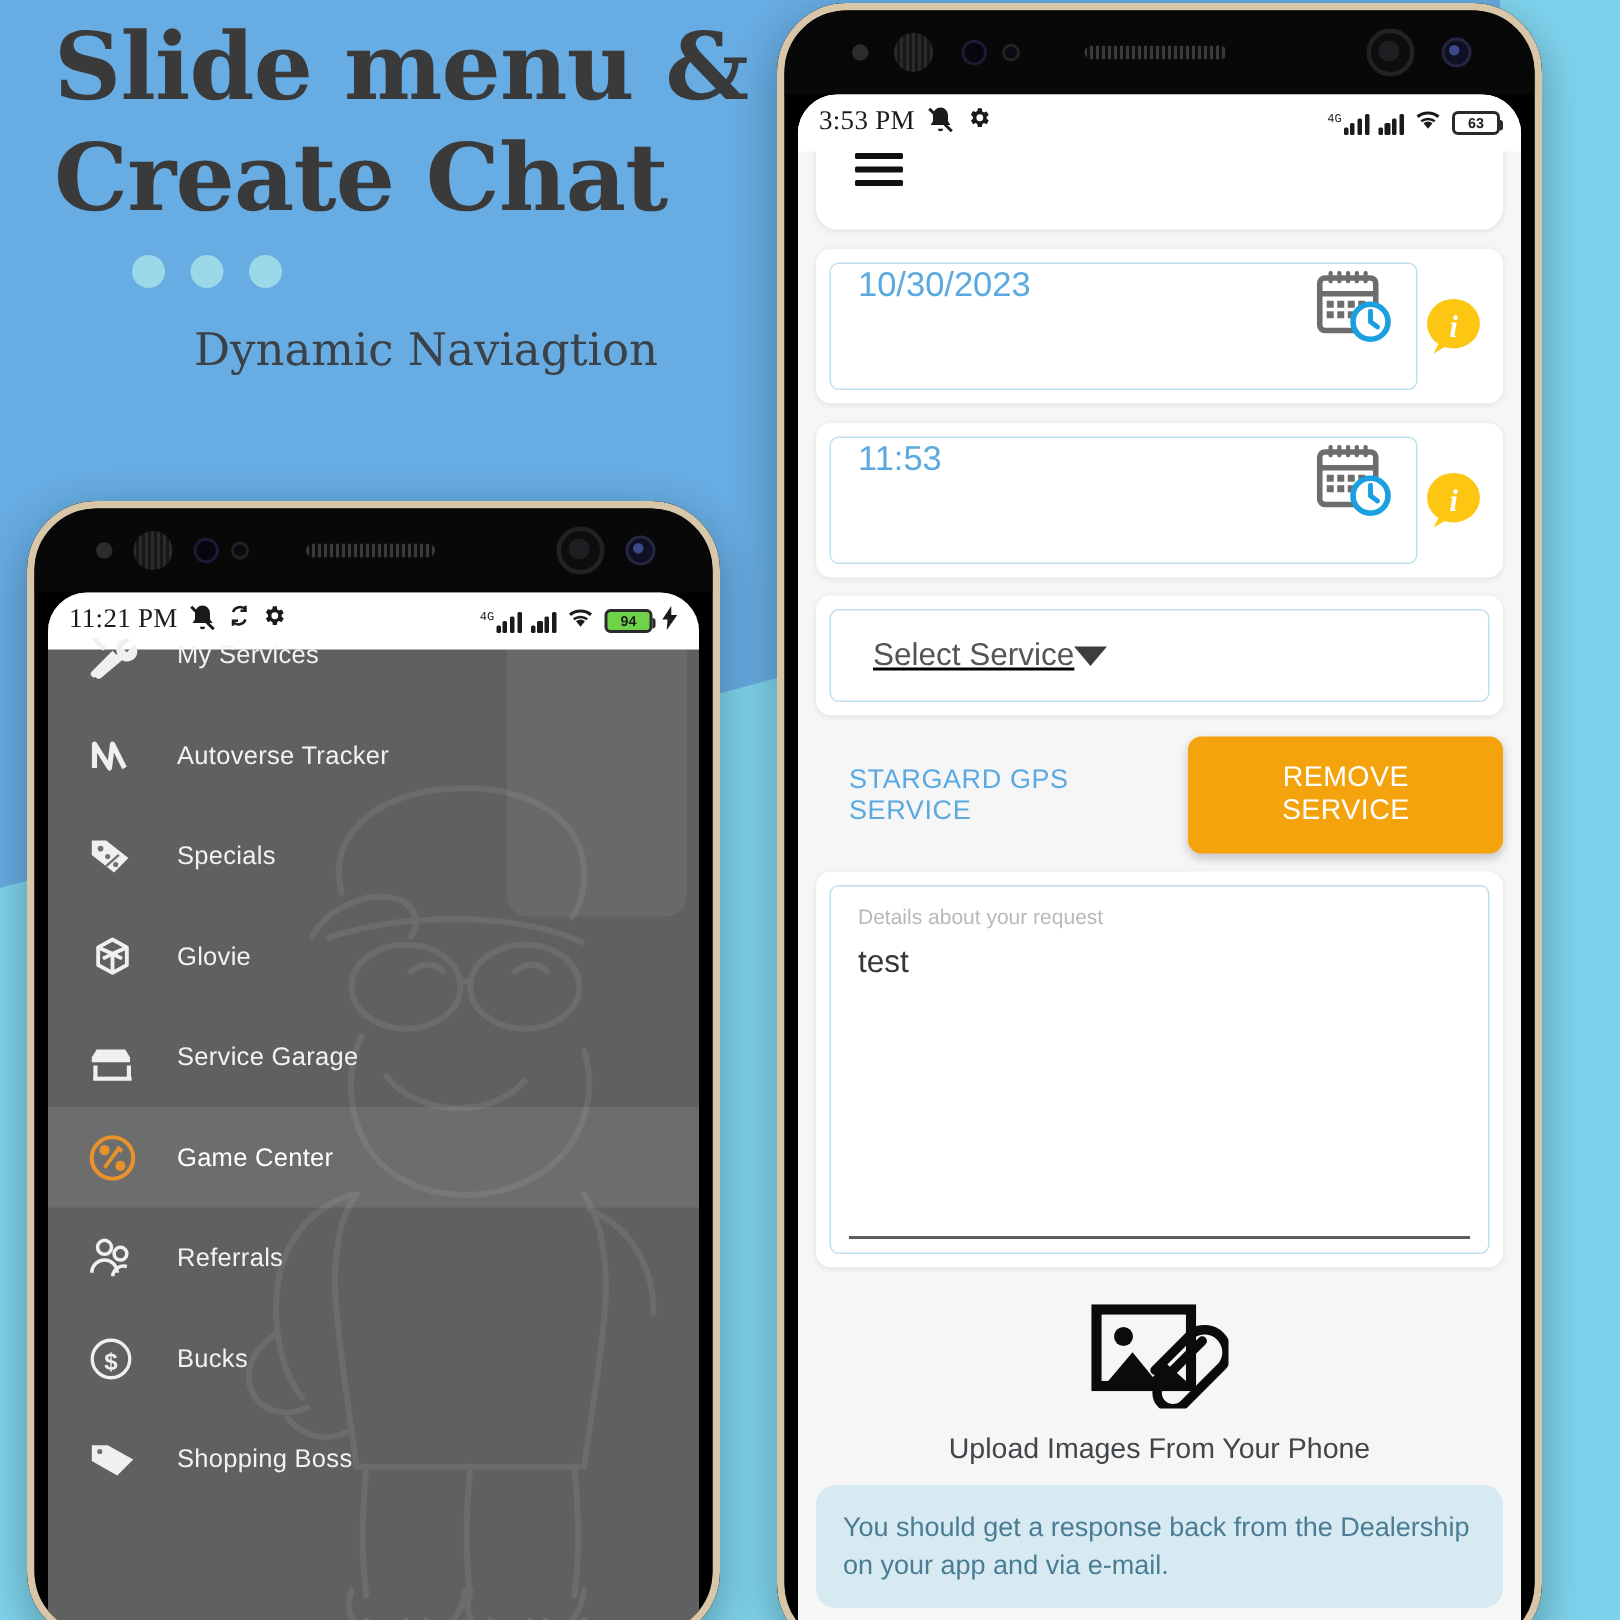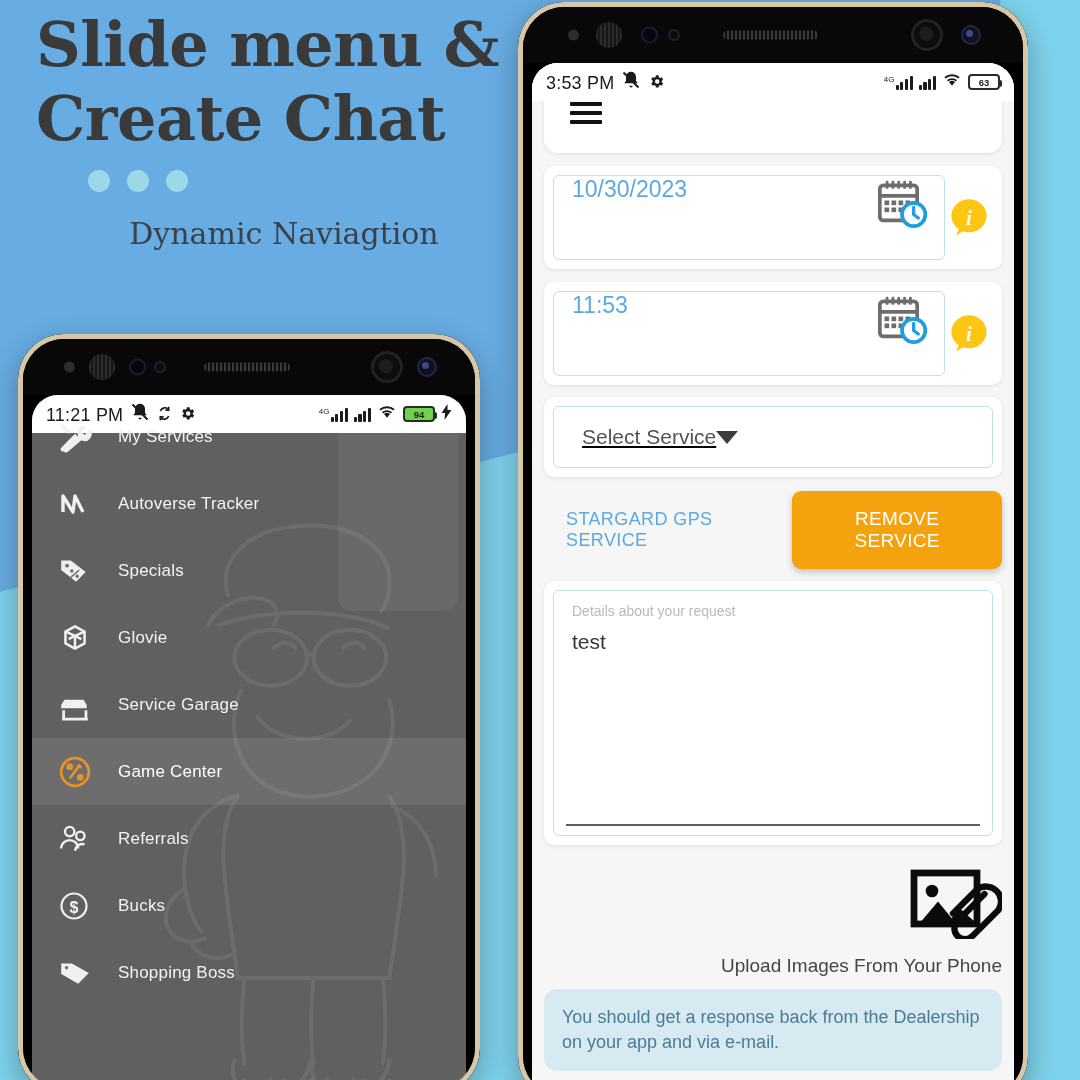--- a/index.html
+++ b/index.html
@@ -68,32 +68,32 @@
   .cam1{right:16%;width:32px;height:32px;background:#0d0d0d;border:3px solid #222;}
   .cam1:after{content:"";position:absolute;left:5px;top:5px;width:14px;height:14px;
               border-radius:50%;background:#1d1d22;}
   .cam2{right:8.5%;width:20px;height:20px;background:#101025;border:2px solid #262640;}
   .cam2:after{content:"";position:absolute;left:3px;top:3px;width:7px;height:7px;
               border-radius:50%;background:#3b4a8a;}
 
   
   .statusbar{display:flex;align-items:center;justify-content:space-between;
              padding:0 14px;height:38px;background:#fff;position:relative;z-index:3;}
-  .sb-left{display:flex;align-items:flex-end;gap:7px;}
+  .sb-left{display:flex;align-items:flex-start;gap:7px;font-family:Liberation Serif, serif;}
   .sb-time{font-size:18px;color:#1b1b1b;font-weight:400;letter-spacing:.2px;}
   .sb-right{display:flex;align-items:center;gap:6px;}
   .ic{display:inline-block;}
   .bars{display:flex;align-items:flex-end;gap:1.5px;height:15px;}
   .bars i{display:block;width:3.2px;background:#1b1b1b;border-radius:1px;}
   .bars i:nth-child(1){height:5px;}
   .bars i:nth-child(2){height:8px;}
   .bars i:nth-child(3){height:11px;}
   .bars i:nth-child(4){height:14px;}
   .g4{font-size:8px;color:#1b1b1b;margin-right:1px;align-self:flex-start;}
-  .sigwrap{display:flex;align-items:center;}
+  .sigwrap{display:flex;align-items:center;font-family:Liberation Mono, monospace;}
   .batt{border:2px solid #2a2a2a;border-radius:4px;width:32px;height:16px;
         display:flex;align-items:center;justify-content:center;position:relative;}
   .batt:after{content:"";position:absolute;right:-4px;top:4px;width:2.5px;height:7px;
               background:#2a2a2a;border-radius:0 2px 2px 0;}
   .batt span{font-size:9.5px;font-weight:bold;color:#1b1b1b;}
   .batt.green{background:#6fd34a;}
 
   
   #leftPhone{left:18px;top:334px;width:462px;height:760px;}
   .menu-screen{position:absolute;inset:0;background:#6e6e6e;overflow:hidden;}
@@ -141,21 +141,21 @@
               padding:17px 20px;font-size:19px;letter-spacing:.3px;cursor:pointer;
               box-shadow:0 3px 7px rgba(0,0,0,.22);font-family:"Liberation Sans",sans-serif;}
   .details-card{margin:12px 12px 0;background:#fff;border-radius:10px;padding:9px;
                 box-shadow:0 1px 4px rgba(0,0,0,.09);}
   .details-box{border:1px solid #bfe0ef;border-radius:6px;height:246px;
                padding:12px 18px 0;position:relative;}
   .details-hint{font-size:14px;color:#b9b9b9;}
   .details-text{font-size:21px;color:#33373b;margin-top:11px;}
   .details-underline{position:absolute;left:12px;right:12px;bottom:9px;height:2px;
                      background:#5d5d5d;}
-  .upload{margin:22px 12px 0;display:flex;flex-direction:column;align-items:flex-end;
+  .upload{margin:22px 12px 0;display:flex;flex-direction:column;align-items:center;
           gap:12px;}
   .upload-label{font-size:19px;color:#41464b;}
   .notice{margin:12px 12px 0;background:#d7eaf2;border-radius:13px;
           padding:16px 18px;}
   .notice p{font-size:18px;line-height:25px;color:#4a7d94;}
 </style>
 </head>
 <body>
 
 <div class="bg-base"></div>

